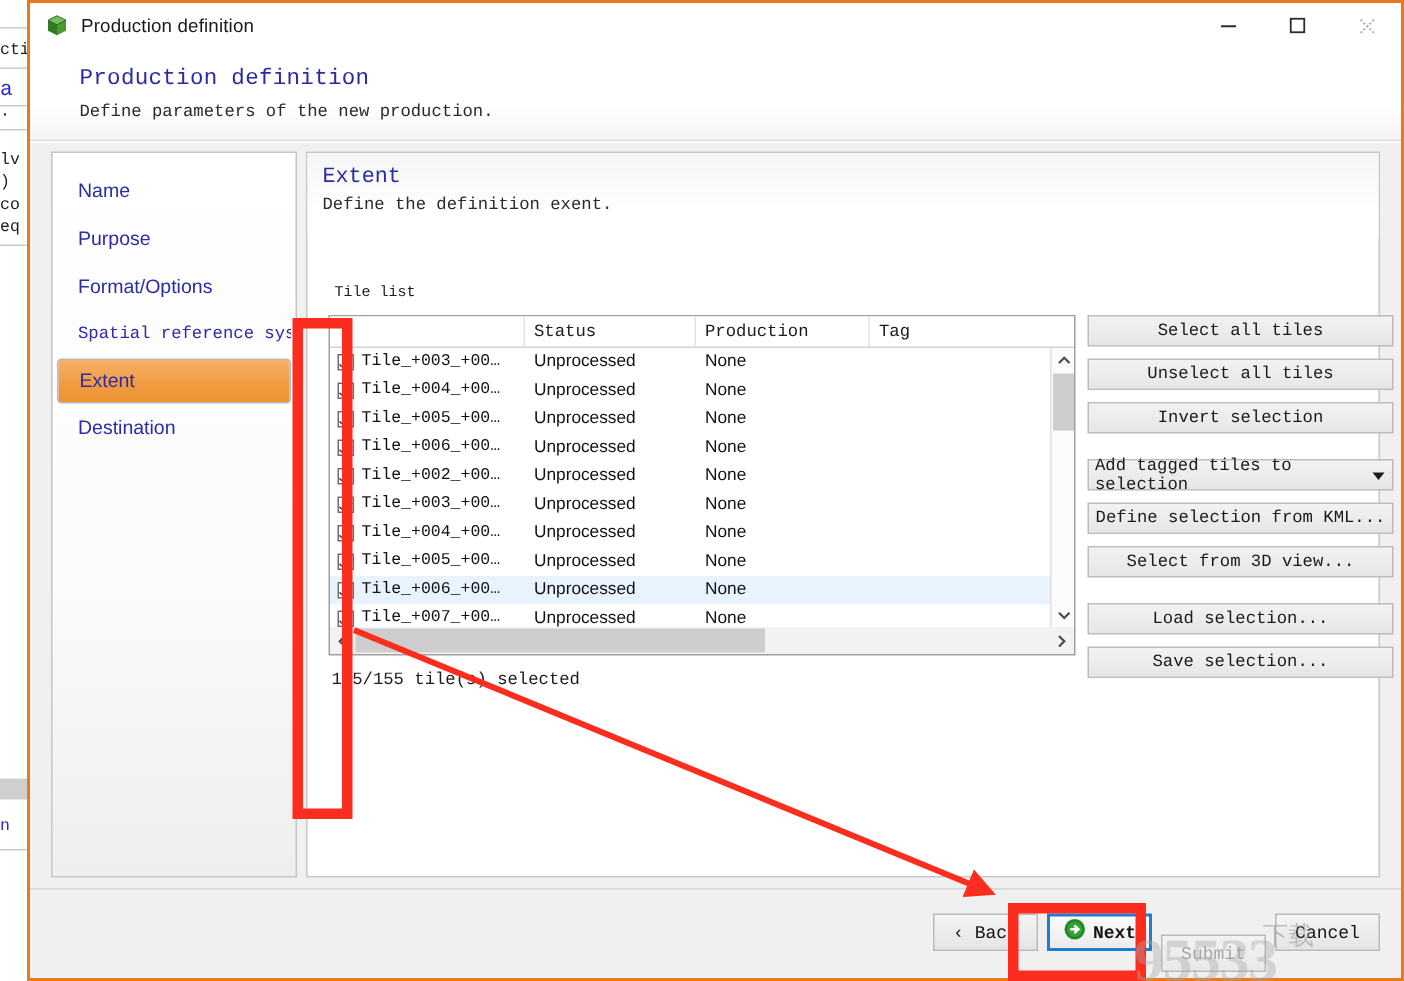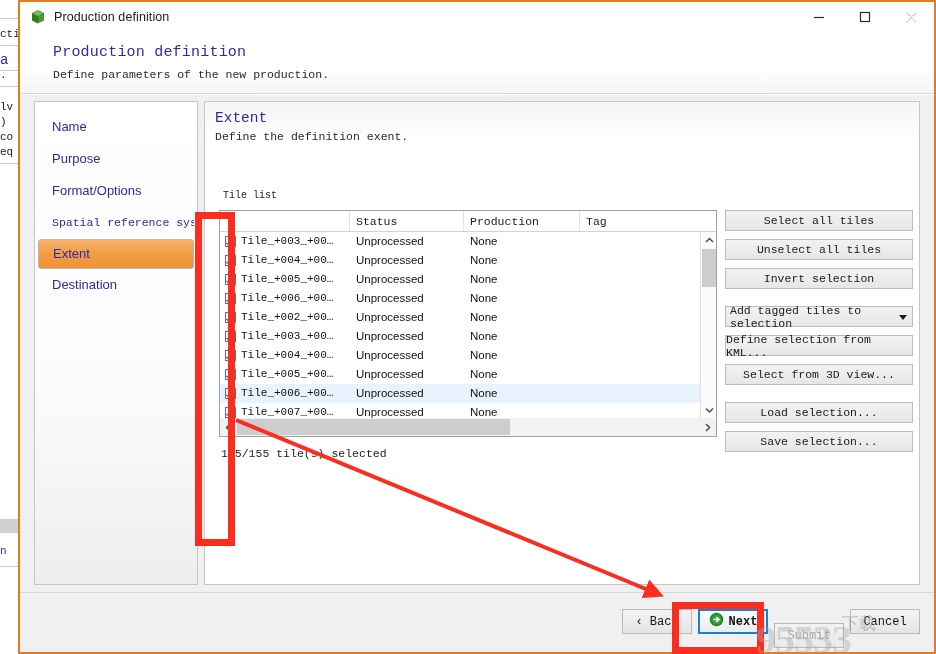--- a/index.html
+++ b/index.html
@@ -203,21 +203,21 @@
     position:absolute; left:16px; top:345px;
     font-family:"Liberation Mono", monospace;
     font-size:11.5px; color:#1b1b1b;
   }
 
   
   #actions {
     position:absolute; left:520px; top:108px; width:188px;
   }
   .abtn {
-    width:188px; height:21px; margin-bottom:8px;
+    width:204px; height:21px; margin-bottom:8px;
     background:linear-gradient(#f2f2f2,#e6e6e6);
     border:1px solid #bcbcbc;
     font-family:"Liberation Mono", monospace;
     font-size:11.5px; color:#1a1a1a;
     display:flex; align-items:center; justify-content:center;
     position:relative;
   }
   .abtn.dropdown { justify-content:flex-start; padding-left:4px; }
   .caret {
     position:absolute; right:5px; top:50%; margin-top:-2px;

